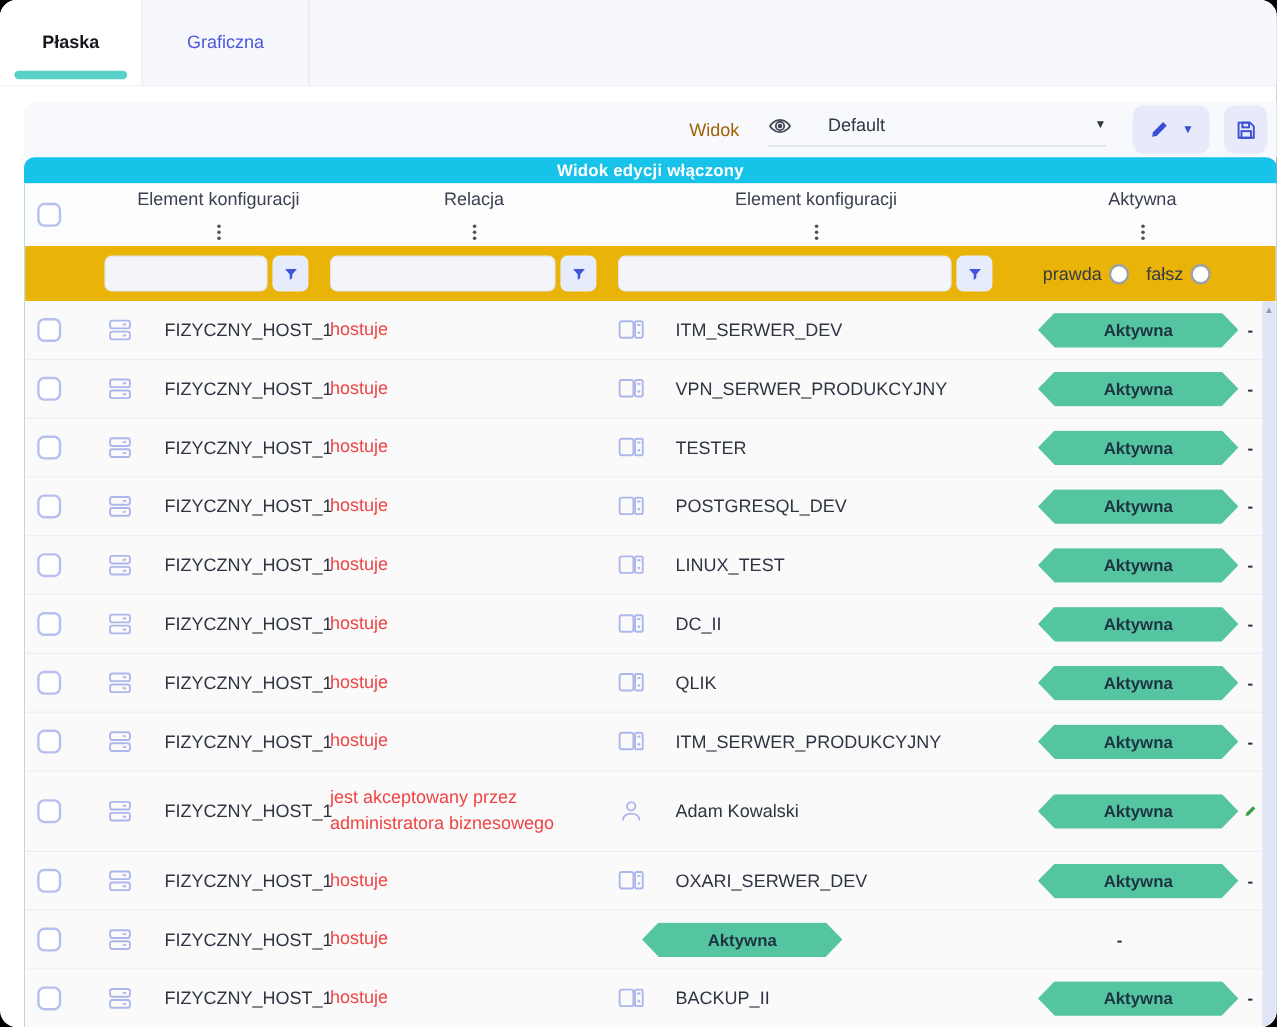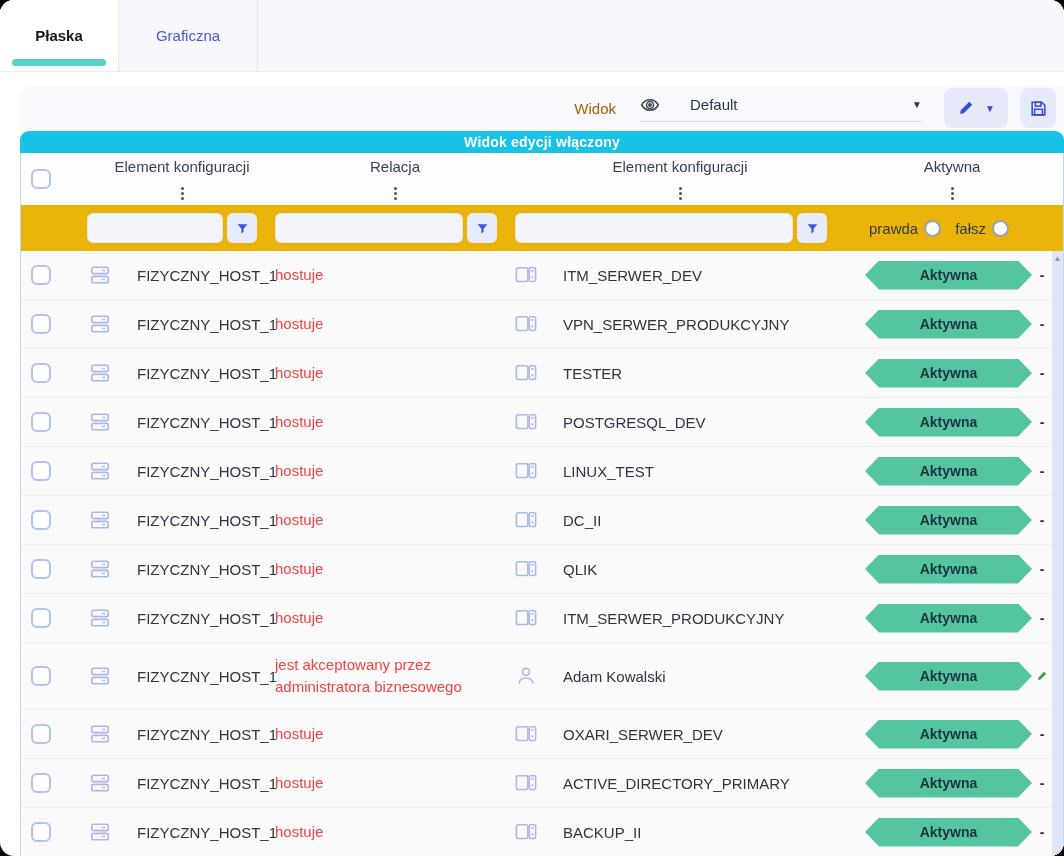--- a/index.html
+++ b/index.html
@@ -555,32 +555,20 @@
       <span>
         <svg width="22" height="22" viewBox="0 0 24 24" fill="none" stroke="#adb6ea" stroke-width="1.7">
           <rect x="3" y="3.5" width="18" height="7" rx="2"></rect>
           <rect x="3" y="13.5" width="18" height="7" rx="2"></rect>
           <path d="M14.5 7h3M14.5 17h3"></path>
         </svg>
       </span>
       <span>FIZYCZNY_HOST_1</span>
     </div>
     <div class="cell-rel">hostuje</div>
-    <div class="cell-tgt">
-      <span>
-        <svg width="22" height="22" viewBox="0 0 24 24" fill="none" stroke="#adb6ea" stroke-width="1.7">
-          <rect x="1.5" y="4" width="12.5" height="15" rx="2"></rect>
-          <rect x="15.5" y="4" width="7" height="15" rx="1.5"></rect>
-          <circle cx="19" cy="14.5" r="1.2" fill="#adb6ea" stroke="none"></circle>
-          <path d="M17.5 7.5h3"></path>
-        </svg>
-      </span>
-
-      <span>ACTIVE_DIRECTORY_PRIMARY</span>
-    </div>
     <div>
       <div class="badge">Aktywna</div>
     </div>
     <div class="trailing">
       <span>-</span>
 
     </div>
   </div>
           <div class="trow drow">
     <div>

